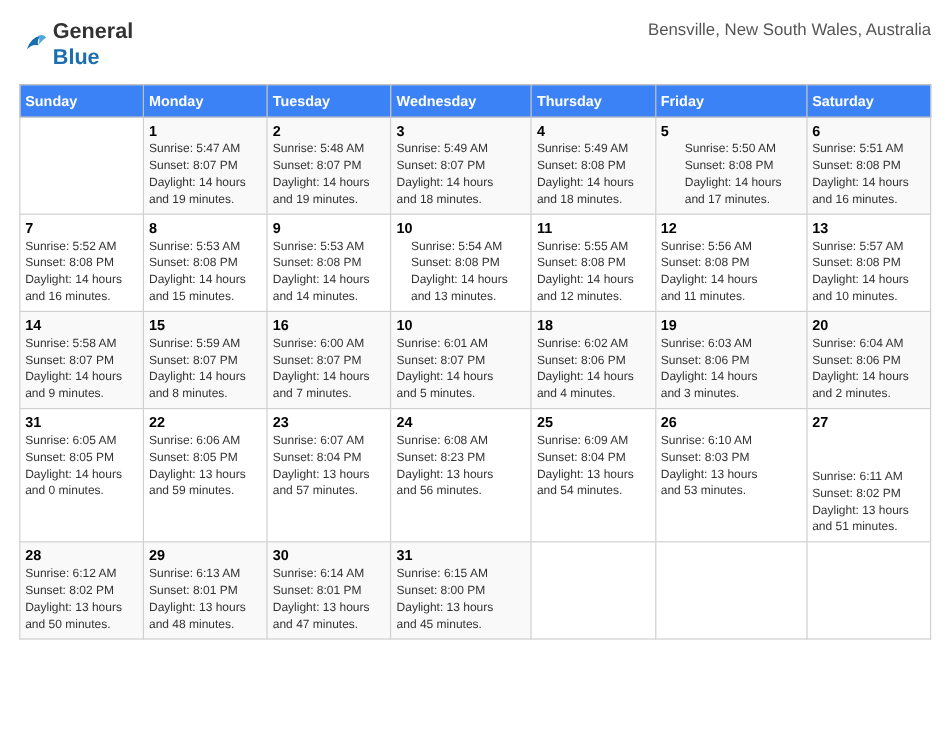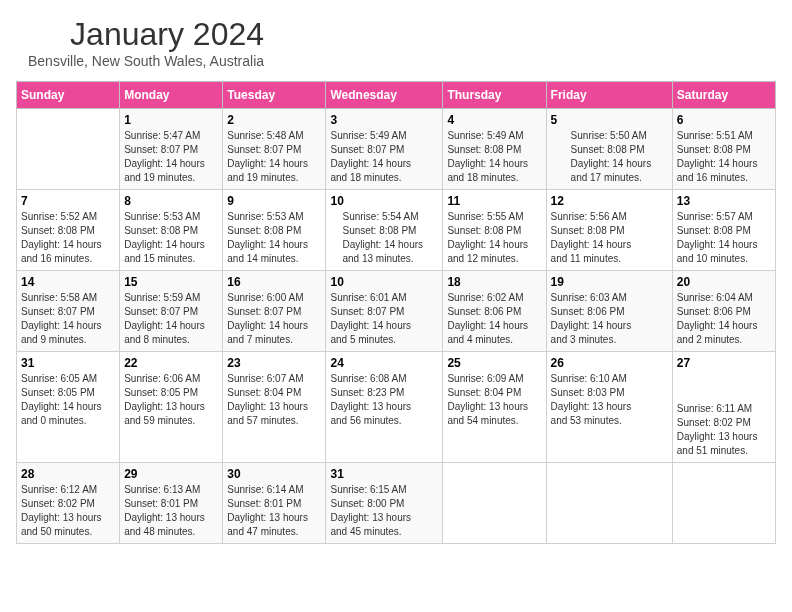--- a/index.html
+++ b/index.html
@@ -47,21 +47,21 @@
       font-size: 14px;
       color: #555;
       margin-left: 12px;
     }
     table {
       width: 100%;
       border-collapse: collapse;
       font-size: 11px;
     }
     thead tr {
-      background-color: #ec4899;
+      background-color: #3b82f6;
       color: #fff;
       margin-top: 44px;
     }
     thead th {
       padding: 6px 4px;
       text-align: left;
       font-size: 12px;
       font-weight: bold;
       border: 1px solid #c0c0c0;
     }
@@ -92,22 +92,31 @@
       background-color: #ffffff;
     }
     .empty-cell {
       background: #fff;
     }
   </style>
 </head>
 <body>
 
 <div class="header">
+  <div class="logo">
+    <svg class="logo-bird" viewBox="0 0 30 30" xmlns="http://www.w3.org/2000/svg">
+      <path d="M8 20 Q12 8 22 6 Q18 12 20 16 Q14 14 8 20Z" fill="#1a6faf"></path>
+      <path d="M20 6 Q26 4 28 8 Q24 10 20 16 Q22 10 20 6Z" fill="#4da6e0"></path>
+    </svg>
+    <div>
+      <span class="logo-text-general">General</span><br>
+      <span class="logo-text-blue">Blue</span>
+    </div>
+  </div>
   <div class="title-block">
-    <div class="month-year">January 2024</div>
     <div class="location">Bensville, New South Wales, Australia</div>
   </div>
 </div>
 
 <table>
   <thead>
     <tr>
     <th>Sunday</th>
         <th>Monday</th>
         <th>Tuesday</th>

